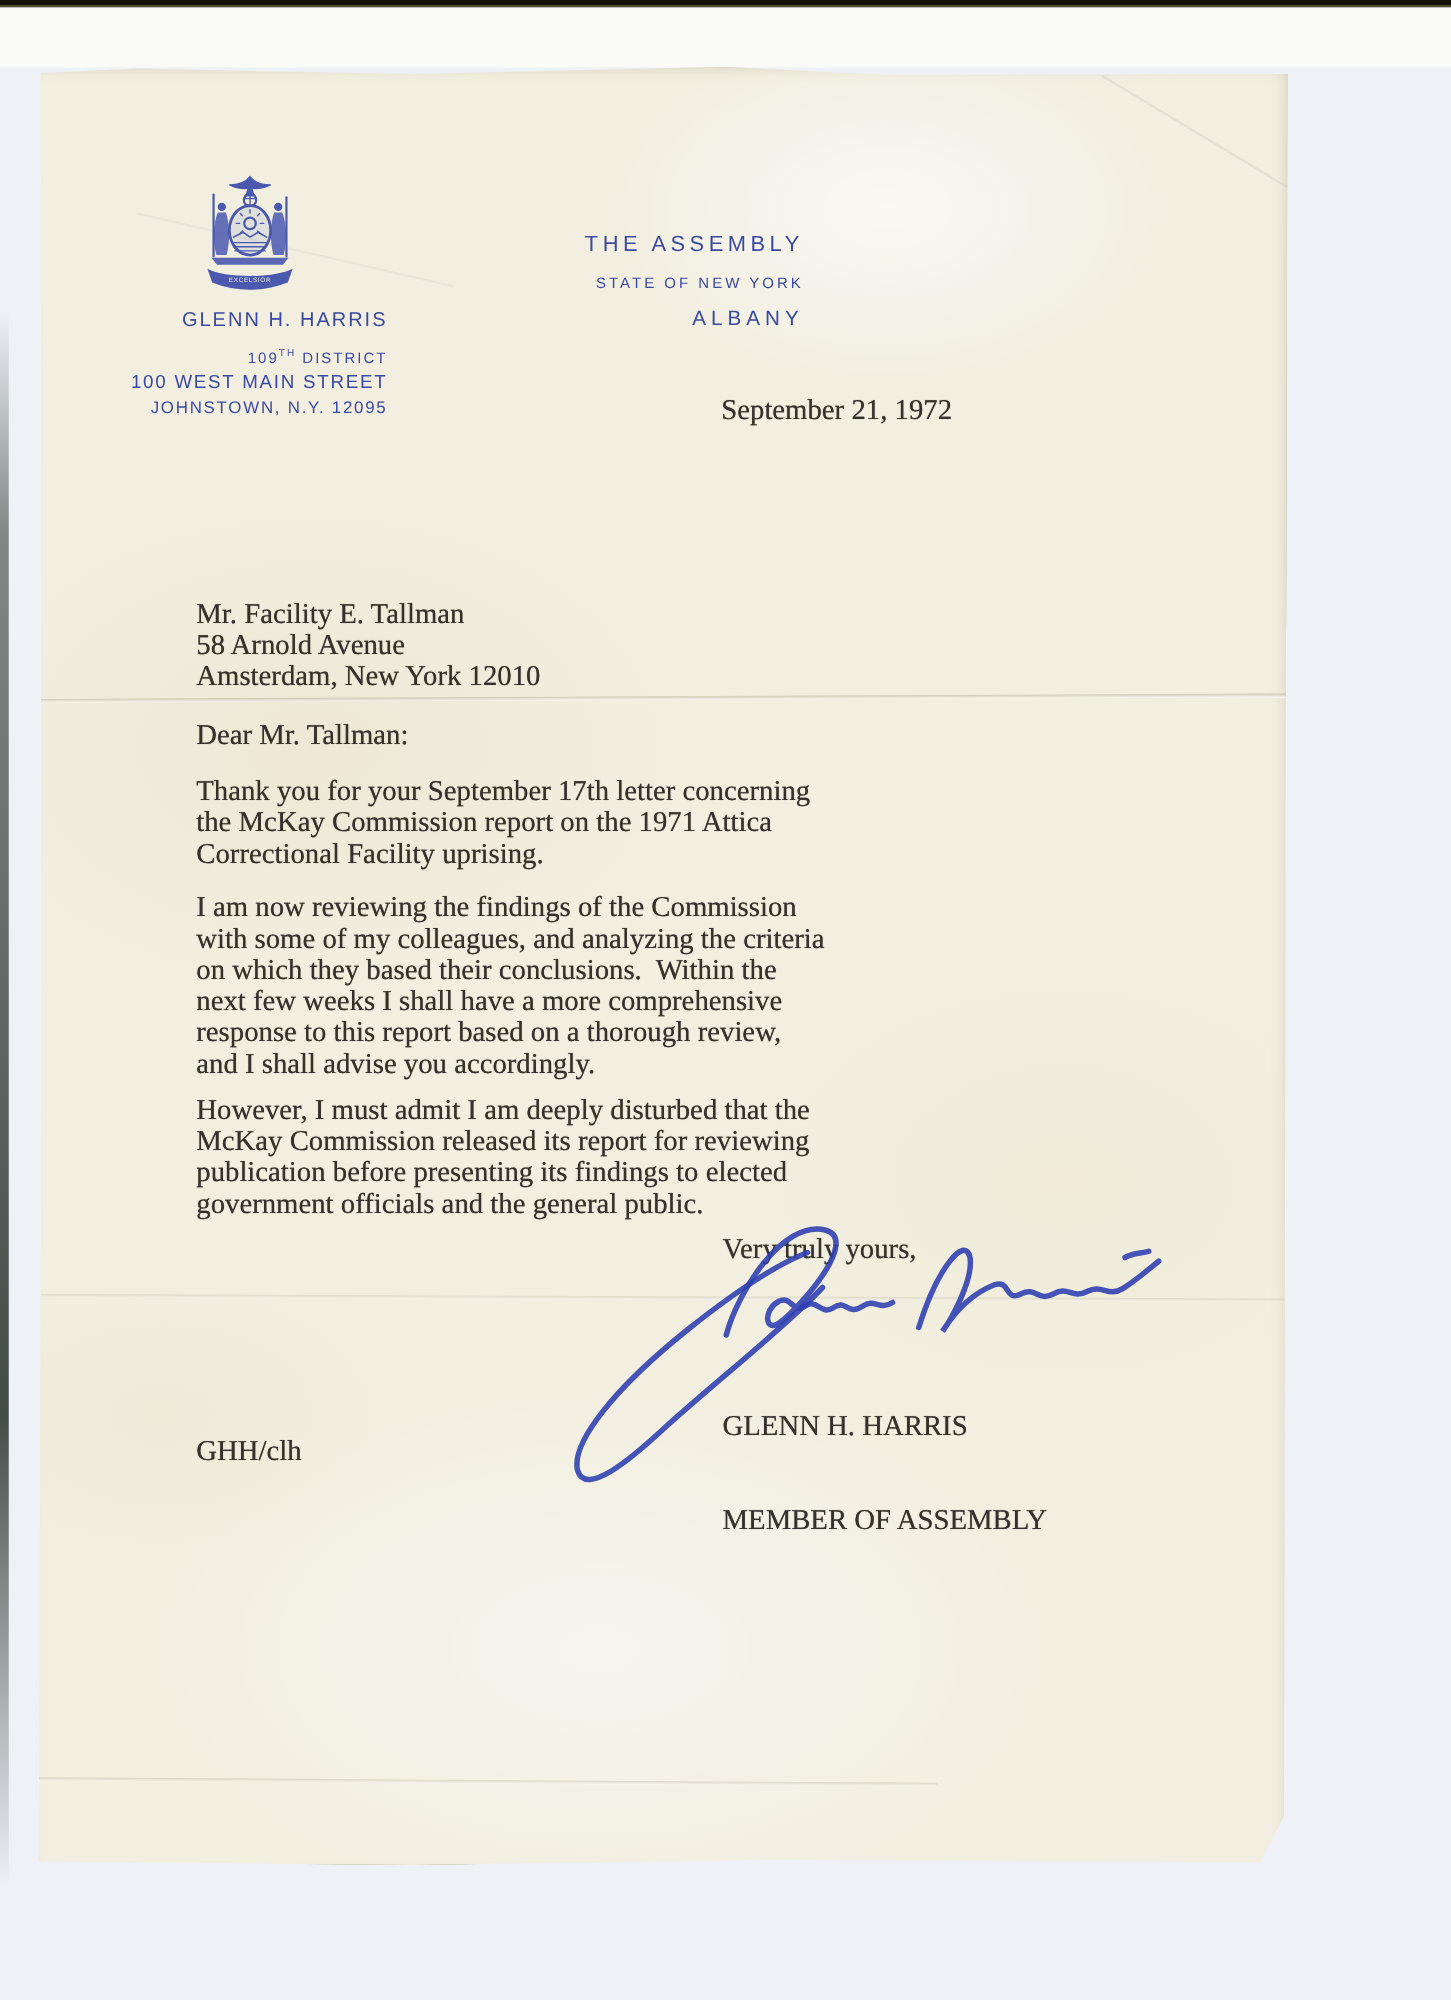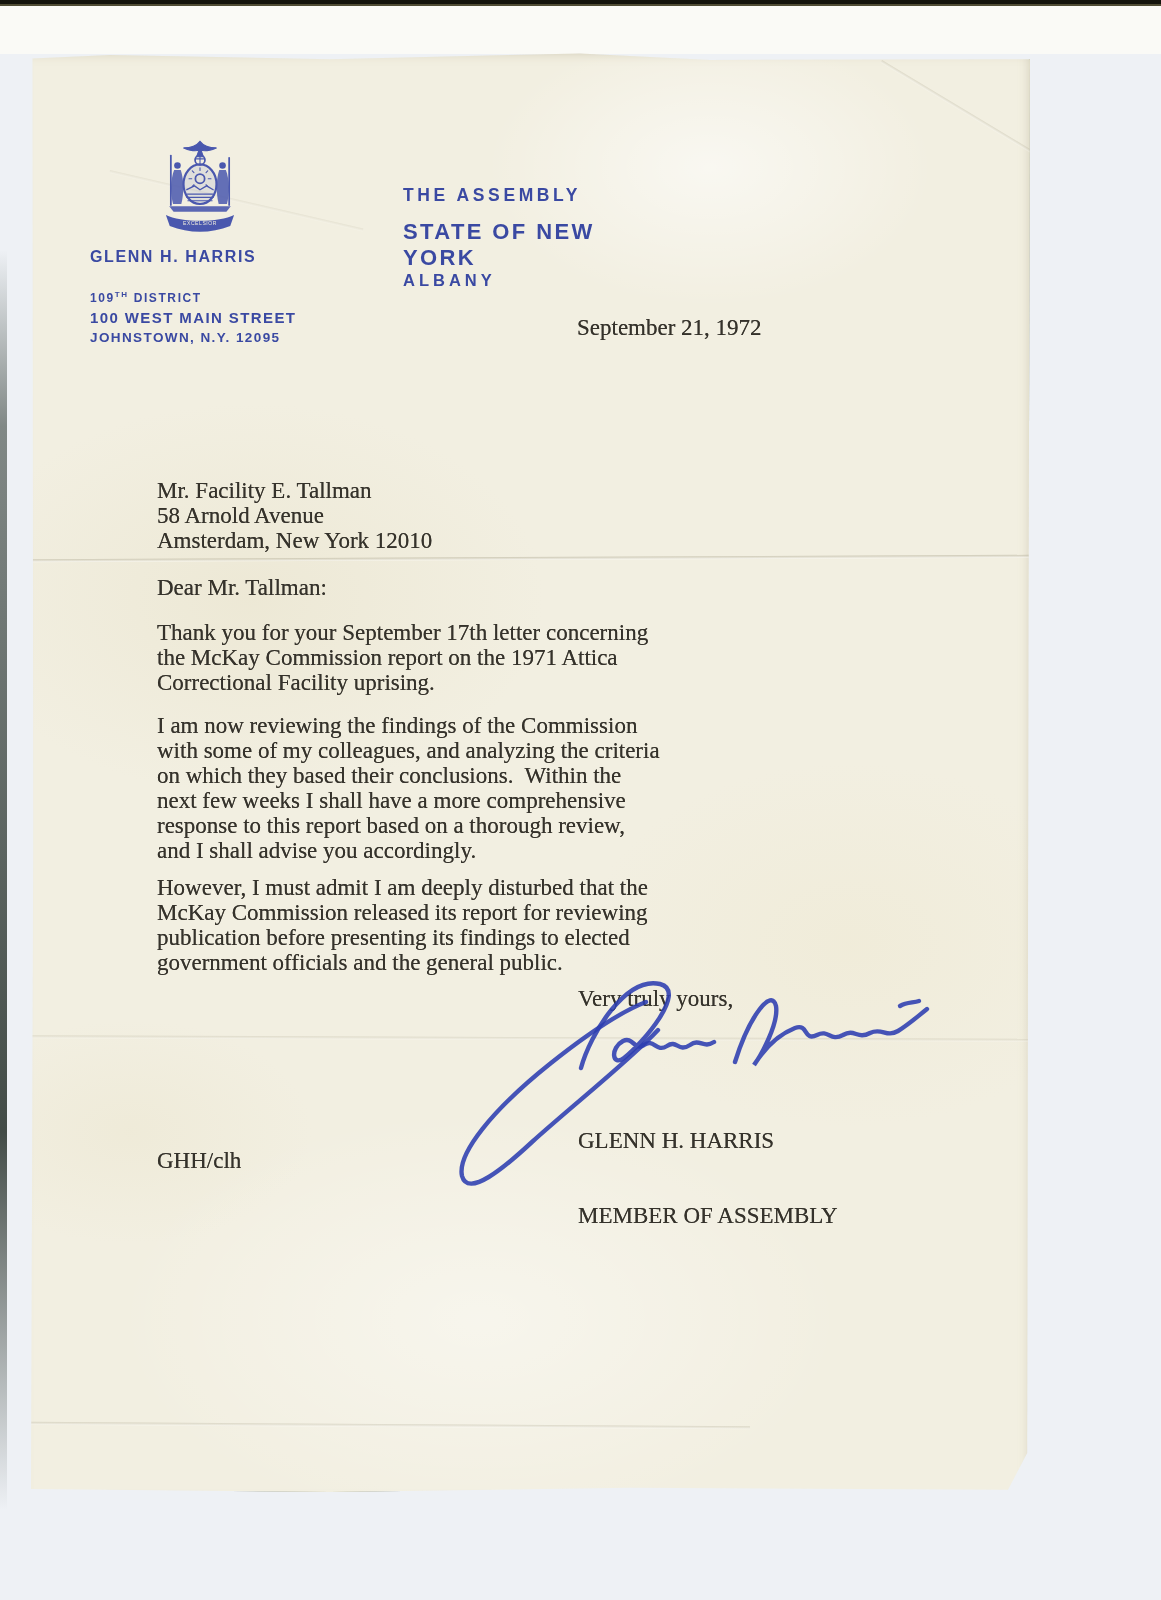--- a/index.html
+++ b/index.html
@@ -27,32 +27,32 @@
     box-shadow:3px 4px 8px rgba(110,115,95,.4),0 2px 2px rgba(80,90,60,.45),
       inset 0 10px 14px -12px rgba(140,130,90,.5),inset -10px 0 14px -12px rgba(140,130,90,.4);
   }
   .crease{position:absolute;background:linear-gradient(to bottom,rgba(150,143,115,.38),rgba(255,255,255,.5));height:3px;}
   .crease-h1{left:0;top:505px;width:100%;transform:rotate(-.25deg);}
   .crease-h2{left:0;top:985px;width:100%;opacity:.55;transform:rotate(.2deg);}
   .crease-h3{left:0;top:1372px;width:72%;opacity:.7;transform:rotate(.35deg);}
   .crease-d1{left:852px;top:8px;width:185px;transform:rotate(31deg);transform-origin:left top;opacity:.6;}
   .crease-d2{left:80px;top:118px;width:260px;transform:rotate(13deg);transform-origin:left top;opacity:.35;}
   
-  .lh{color:#3a49a2;font-weight:bold;text-align:left;position:absolute;}
+  .lh{color:#3a49a2;font-weight:normal;text-align:right;position:absolute;}
   #seal{position:absolute;left:112px;top:86px;width:116px;height:110px;}
   #sender-block{left:60px;top:196px;width:220px;}
   .lh-name{font-size:16px;letter-spacing:1.6px;}
-  .lh-district{font-size:12px;letter-spacing:1.6px;margin-top:24px;}
+  .lh-district{font-size:12px;letter-spacing:1.6px;margin-top:12px;}
   .lh-district sup{font-size:8px;}
   .lh-street{font-size:15px;letter-spacing:1.4px;margin-top:4px;}
   .lh-city{font-size:13.5px;letter-spacing:1.4px;margin-top:4px;}
   #org-block{left:373px;top:133px;width:240px;}
   .org1{font-size:17.5px;letter-spacing:3.6px;}
-  .org2{font-size:22px;letter-spacing:2.4px;margin-top:13px;}
-  .org3{font-size:16.5px;letter-spacing:4px;}
+  .org2{font-size:12px;letter-spacing:2.4px;margin-top:13px;}
+  .org3{font-size:16.5px;letter-spacing:4px;margin-top:13px;}
   
   .typed{
     position:absolute;font-family:Liberation Serif, serif;font-size:23px;line-height:25px;
     color:#35322b;white-space:pre;text-shadow:0 0 .6px rgba(53,50,43,.8);
   }
   .typed div{white-space:pre;}
   #date-line{left:547px;top:263px;}
   #recipient-block{left:127px;top:426px;}
   #salutation-line{left:127px;top:523px;}
   #para-1{left:127px;top:568px;}

